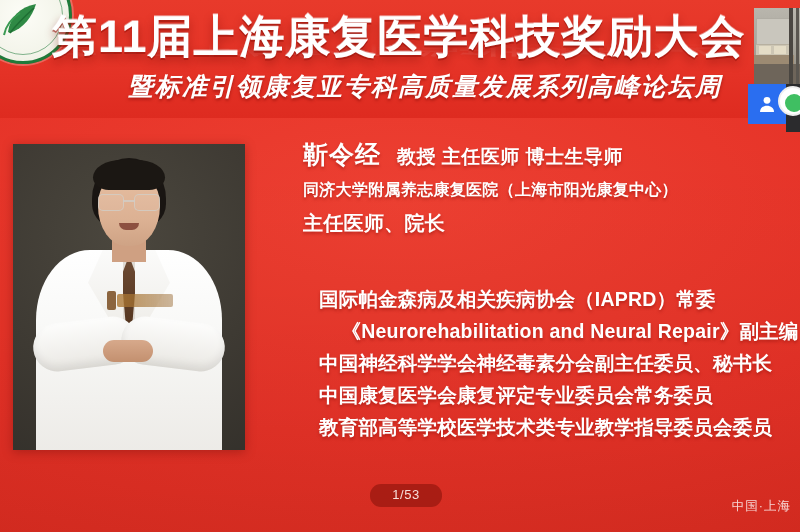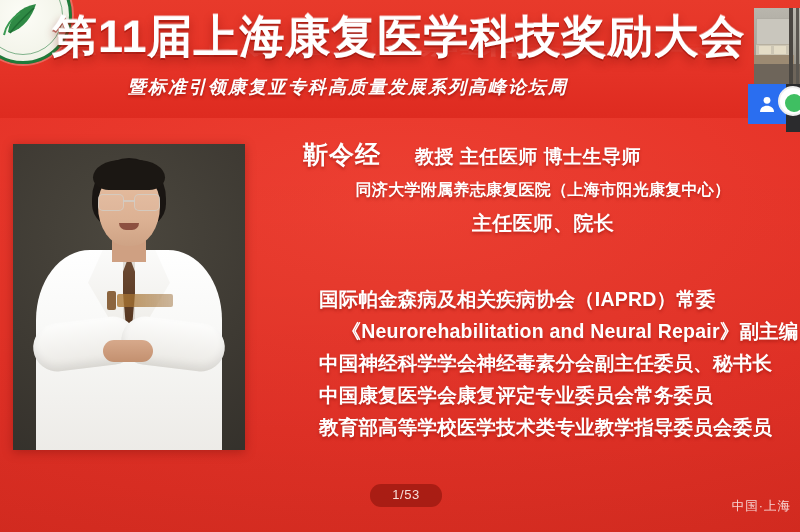--- a/index.html
+++ b/index.html
@@ -96,21 +96,21 @@
     -webkit-mask-image: linear-gradient(to bottom, rgba(0,0,0,.55), rgba(0,0,0,0) 70%);
             mask-image: linear-gradient(to bottom, rgba(0,0,0,.55), rgba(0,0,0,0) 70%);
     pointer-events: none;
   }
 
   .conf-subtitle {
     position: absolute;
     left: 128px;
     top: 72px;
     font-family: "Liberation Serif", "DejaVu Serif", serif;
-    font-size: 18px;
+    font-size: 25px;
     line-height: 30px;
     font-weight: 700;
     font-style: italic;
     color: #ffffff;
     letter-spacing: 2px;
     white-space: nowrap;
     text-shadow: 0 2px 3px rgba(130,14,8,.6);
   }
 
   
@@ -225,42 +225,40 @@
     width:9px; height:19px; border-radius:2px;
     background:#7b4d21;
   }
 
   
   .info-col {
     position: absolute;
     left: 303px;
     top: 138px;
     width: 480px;
-    text-align: center;
   }
   .line-name-row {
     display: flex;
     align-items: baseline;
     gap: 16px;
     white-space: nowrap;
   }
   .s-name {
     font-size: 25px;
     font-weight: 800;
     color: #ffffff;
     letter-spacing: 1px;
     text-shadow: 0 2px 3px rgba(140,16,9,.5);
   }
   .s-titles {
     font-size: 19px;
     font-weight: 700;
     color: #ffffff;
     letter-spacing: .5px;
     text-shadow: 0 2px 3px rgba(140,16,9,.5);
-    margin-left: 18px;
   }
   .s-affil {
     margin-top: 9px;
     font-size: 16px;
     font-weight: 700;
     color: #ffffff;
     white-space: nowrap;
     letter-spacing: .3px;
     text-shadow: 0 2px 3px rgba(140,16,9,.5);
   }

